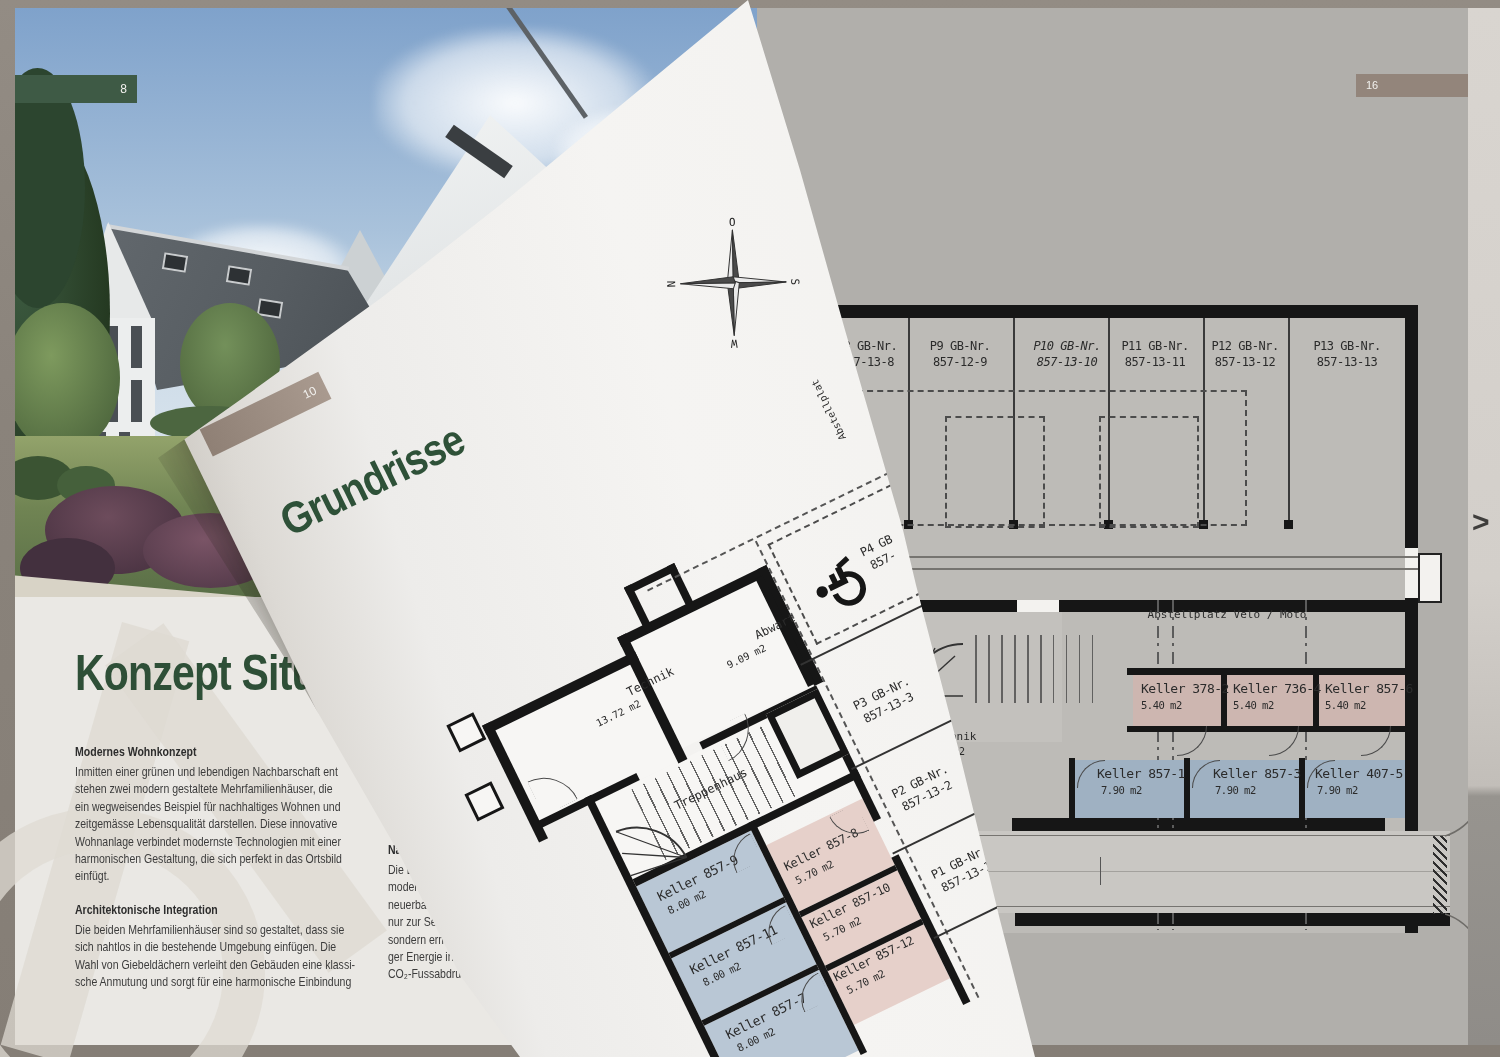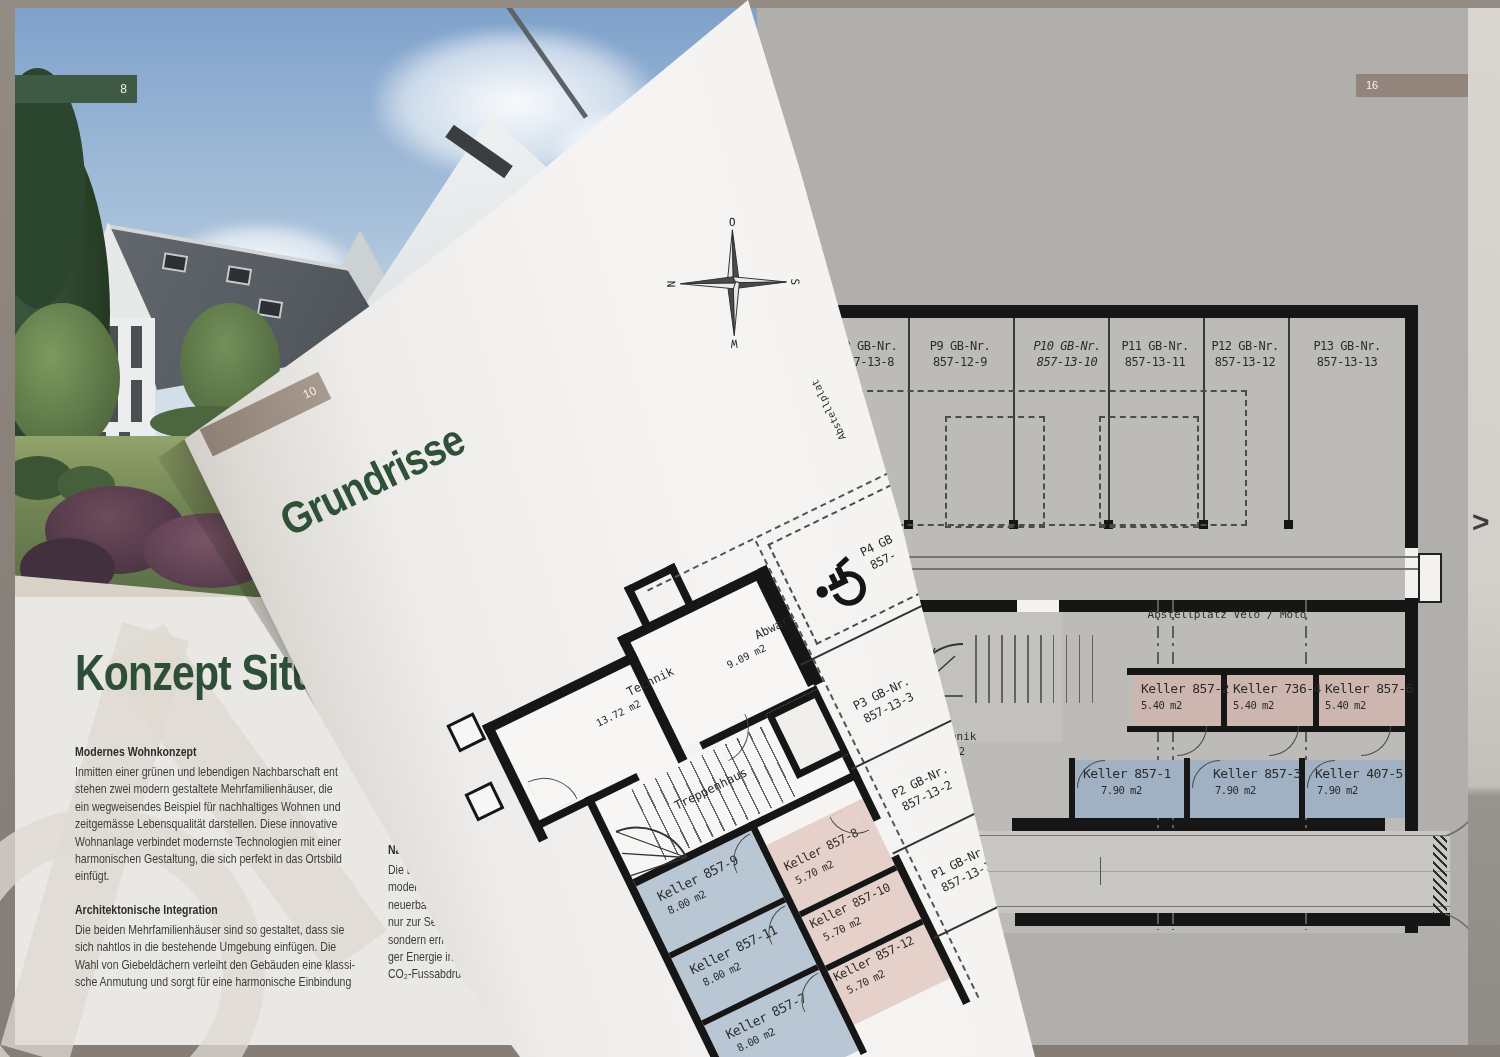--- a/index.html
+++ b/index.html
@@ -209,34 +209,34 @@
       <div class="dashdot" style="left:355px;top:295px;height:330px;"></div>
       <div class="dashdot" style="left:488px;top:295px;height:330px;"></div>
 
       <div class="w" style="left:310px;top:363px;width:291px;height:7px;"></div>
       <div class="abs rp-pink" style="left:316px;top:370px;width:88px;height:53px;"></div>
       <div class="abs rp-pink" style="left:410px;top:370px;width:86px;height:53px;"></div>
       <div class="abs rp-pink" style="left:502px;top:370px;width:86px;height:53px;"></div>
       <div class="w" style="left:404px;top:363px;width:6px;height:60px;"></div>
       <div class="w" style="left:496px;top:363px;width:6px;height:60px;"></div>
       <div class="w" style="left:310px;top:421px;width:291px;height:6px;"></div>
-      <div class="mono kname" style="left:324px;top:376px;"><span>Keller 857-2</span></div>
+      <div class="mono kname" style="left:324px;top:376px;"><span>Keller 378-2</span></div>
       <div class="mono karea" style="left:324px;top:394px;"><span>5.40 m2</span></div>
       <div class="mono kname" style="left:416px;top:376px;"><span>Keller 736-4</span></div>
       <div class="mono karea" style="left:416px;top:394px;"><span>5.40 m2</span></div>
       <div class="mono kname" style="left:508px;top:376px;"><span>Keller 857-6</span></div>
       <div class="mono karea" style="left:508px;top:394px;"><span>5.40 m2</span></div>
 
       <div class="abs rp-blue" style="left:258px;top:455px;width:109px;height:58px;"></div>
       <div class="abs rp-blue" style="left:373px;top:455px;width:109px;height:58px;"></div>
       <div class="abs rp-blue" style="left:488px;top:455px;width:100px;height:58px;"></div>
       <div class="w" style="left:252px;top:453px;width:6px;height:62px;"></div>
       <div class="w" style="left:367px;top:453px;width:6px;height:62px;"></div>
       <div class="w" style="left:482px;top:453px;width:6px;height:62px;"></div>
-      <div class="mono kname" style="left:266px;top:461px;text-align:right;"><span>Keller 857-1</span></div>
+      <div class="mono kname" style="left:280px;top:461px;text-align:right;"><span>Keller 857-1</span></div>
       <div class="mono karea" style="left:284px;top:479px;"><span>7.90 m2</span></div>
       <div class="mono kname" style="left:396px;top:461px;"><span>Keller 857-3</span></div>
       <div class="mono karea" style="left:398px;top:479px;"><span>7.90 m2</span></div>
       <div class="mono kname" style="left:498px;top:461px;"><span>Keller 407-5</span></div>
       <div class="mono karea" style="left:500px;top:479px;"><span>7.90 m2</span></div>
 
       <div class="arc" style="left:360px;top:421px;width:30px;height:30px;transform:rotate(180deg);"></div>
       <div class="arc" style="left:452px;top:421px;width:30px;height:30px;transform:rotate(180deg);"></div>
       <div class="arc" style="left:544px;top:421px;width:30px;height:30px;transform:rotate(180deg);"></div>
       <div class="arc" style="left:260px;top:455px;width:28px;height:28px;"></div>

